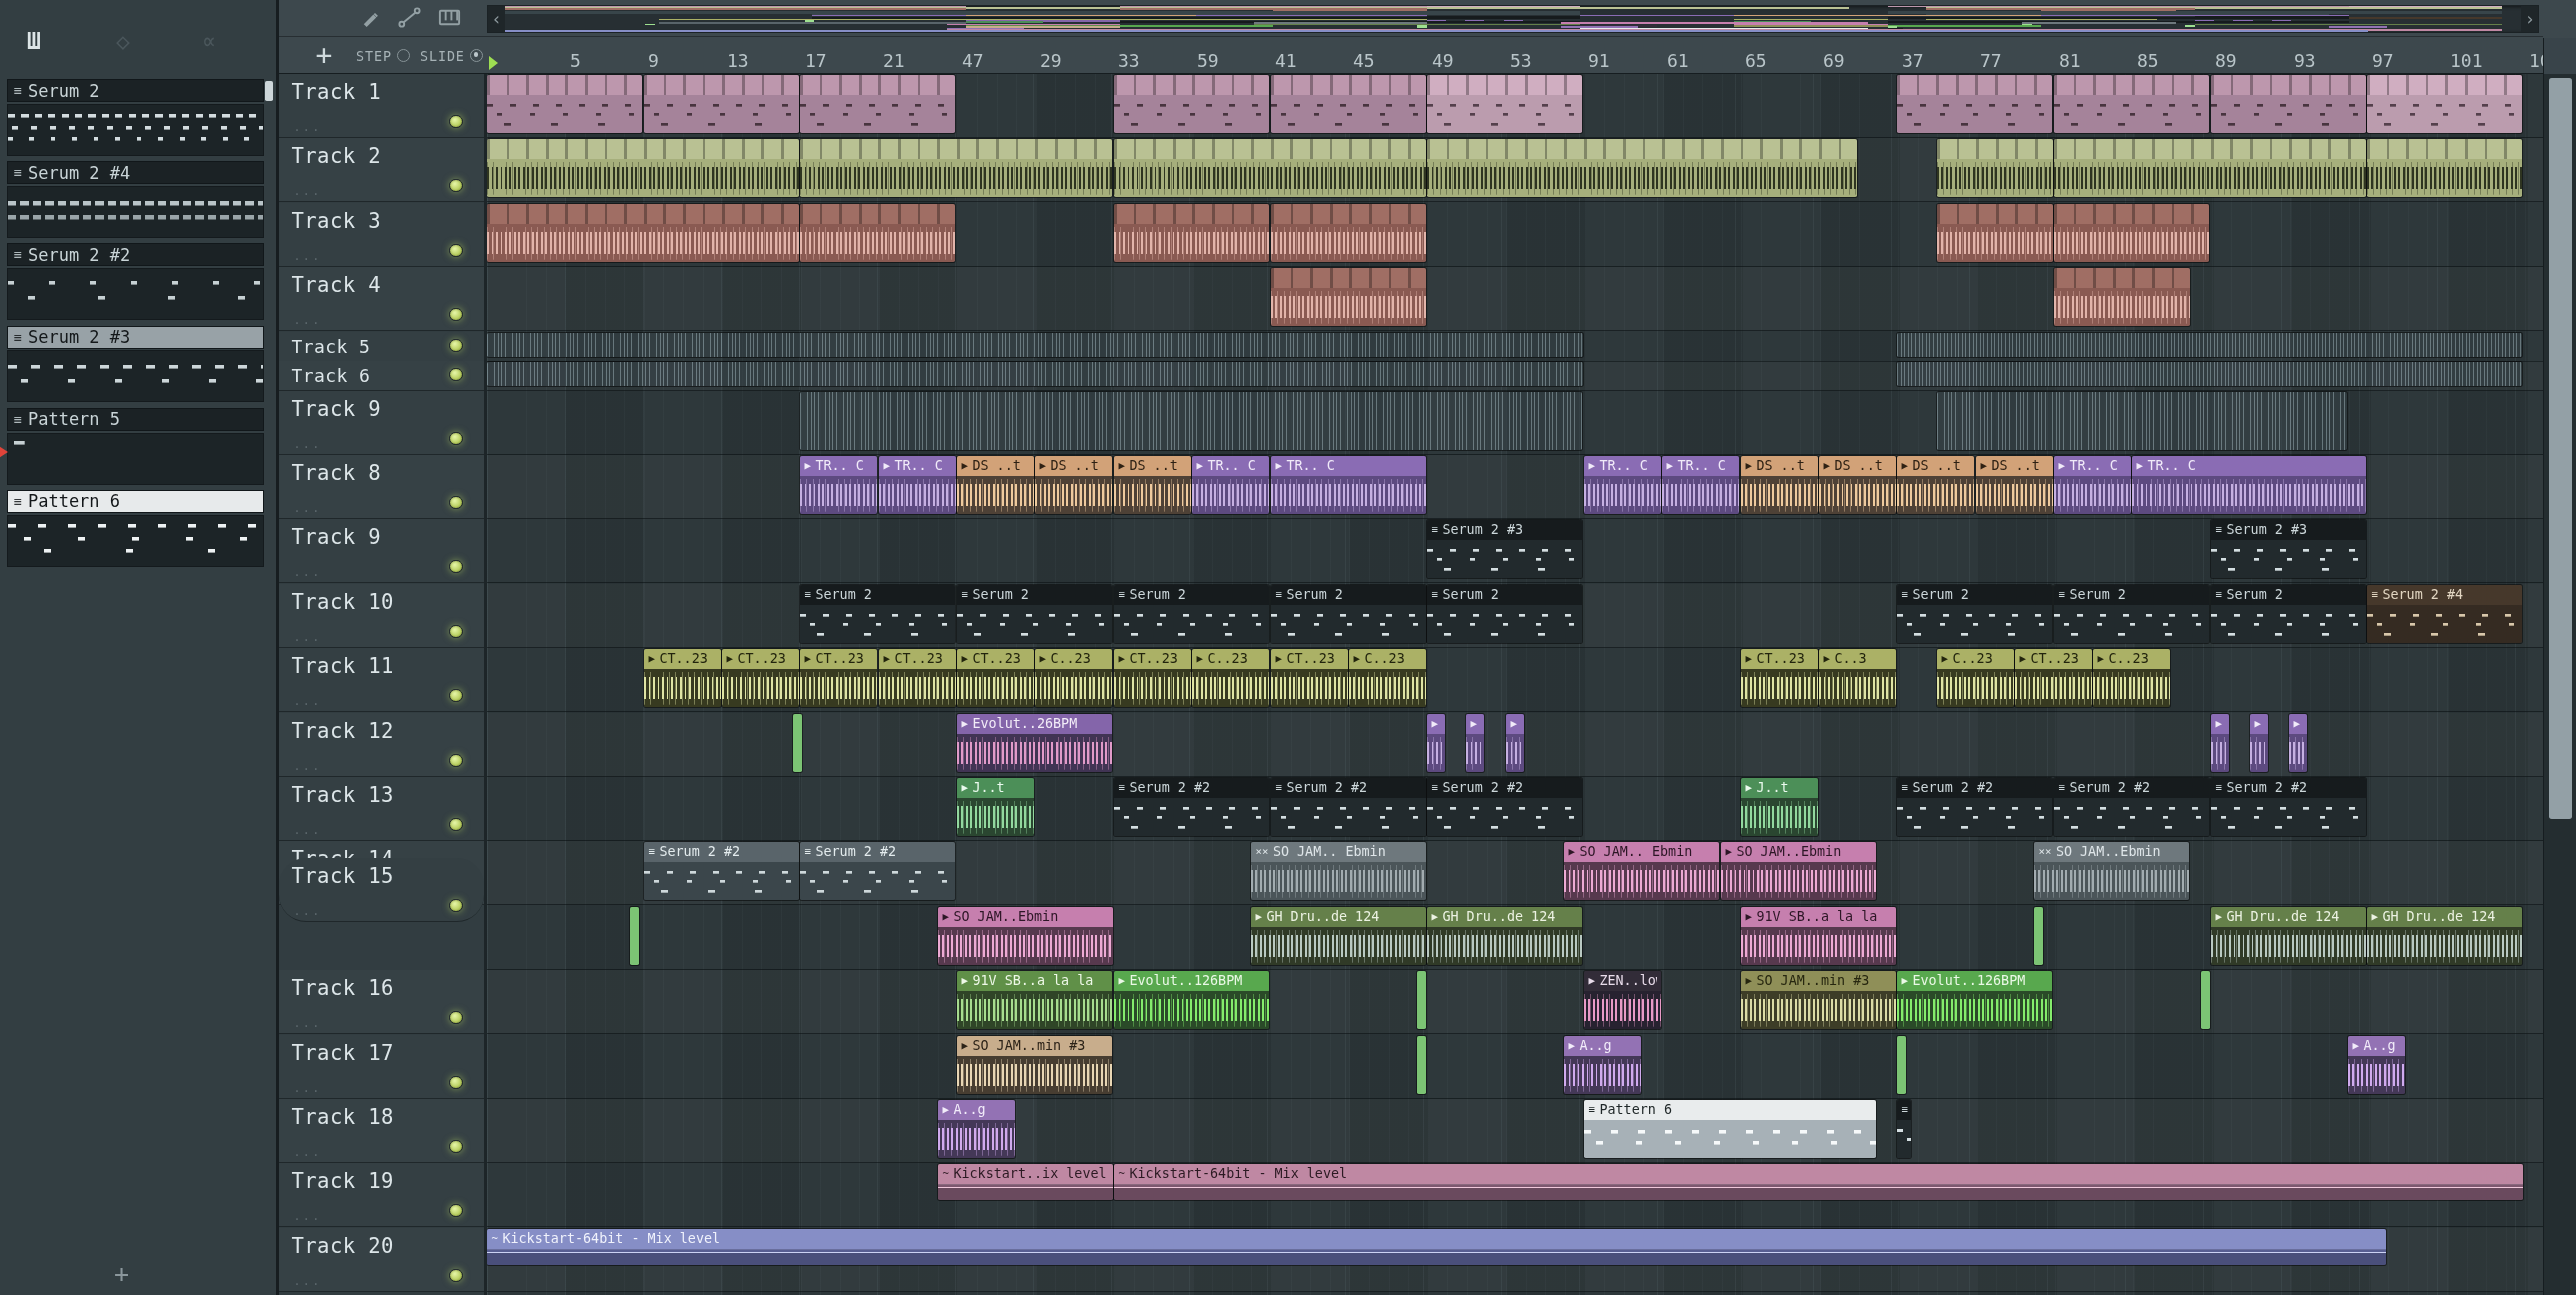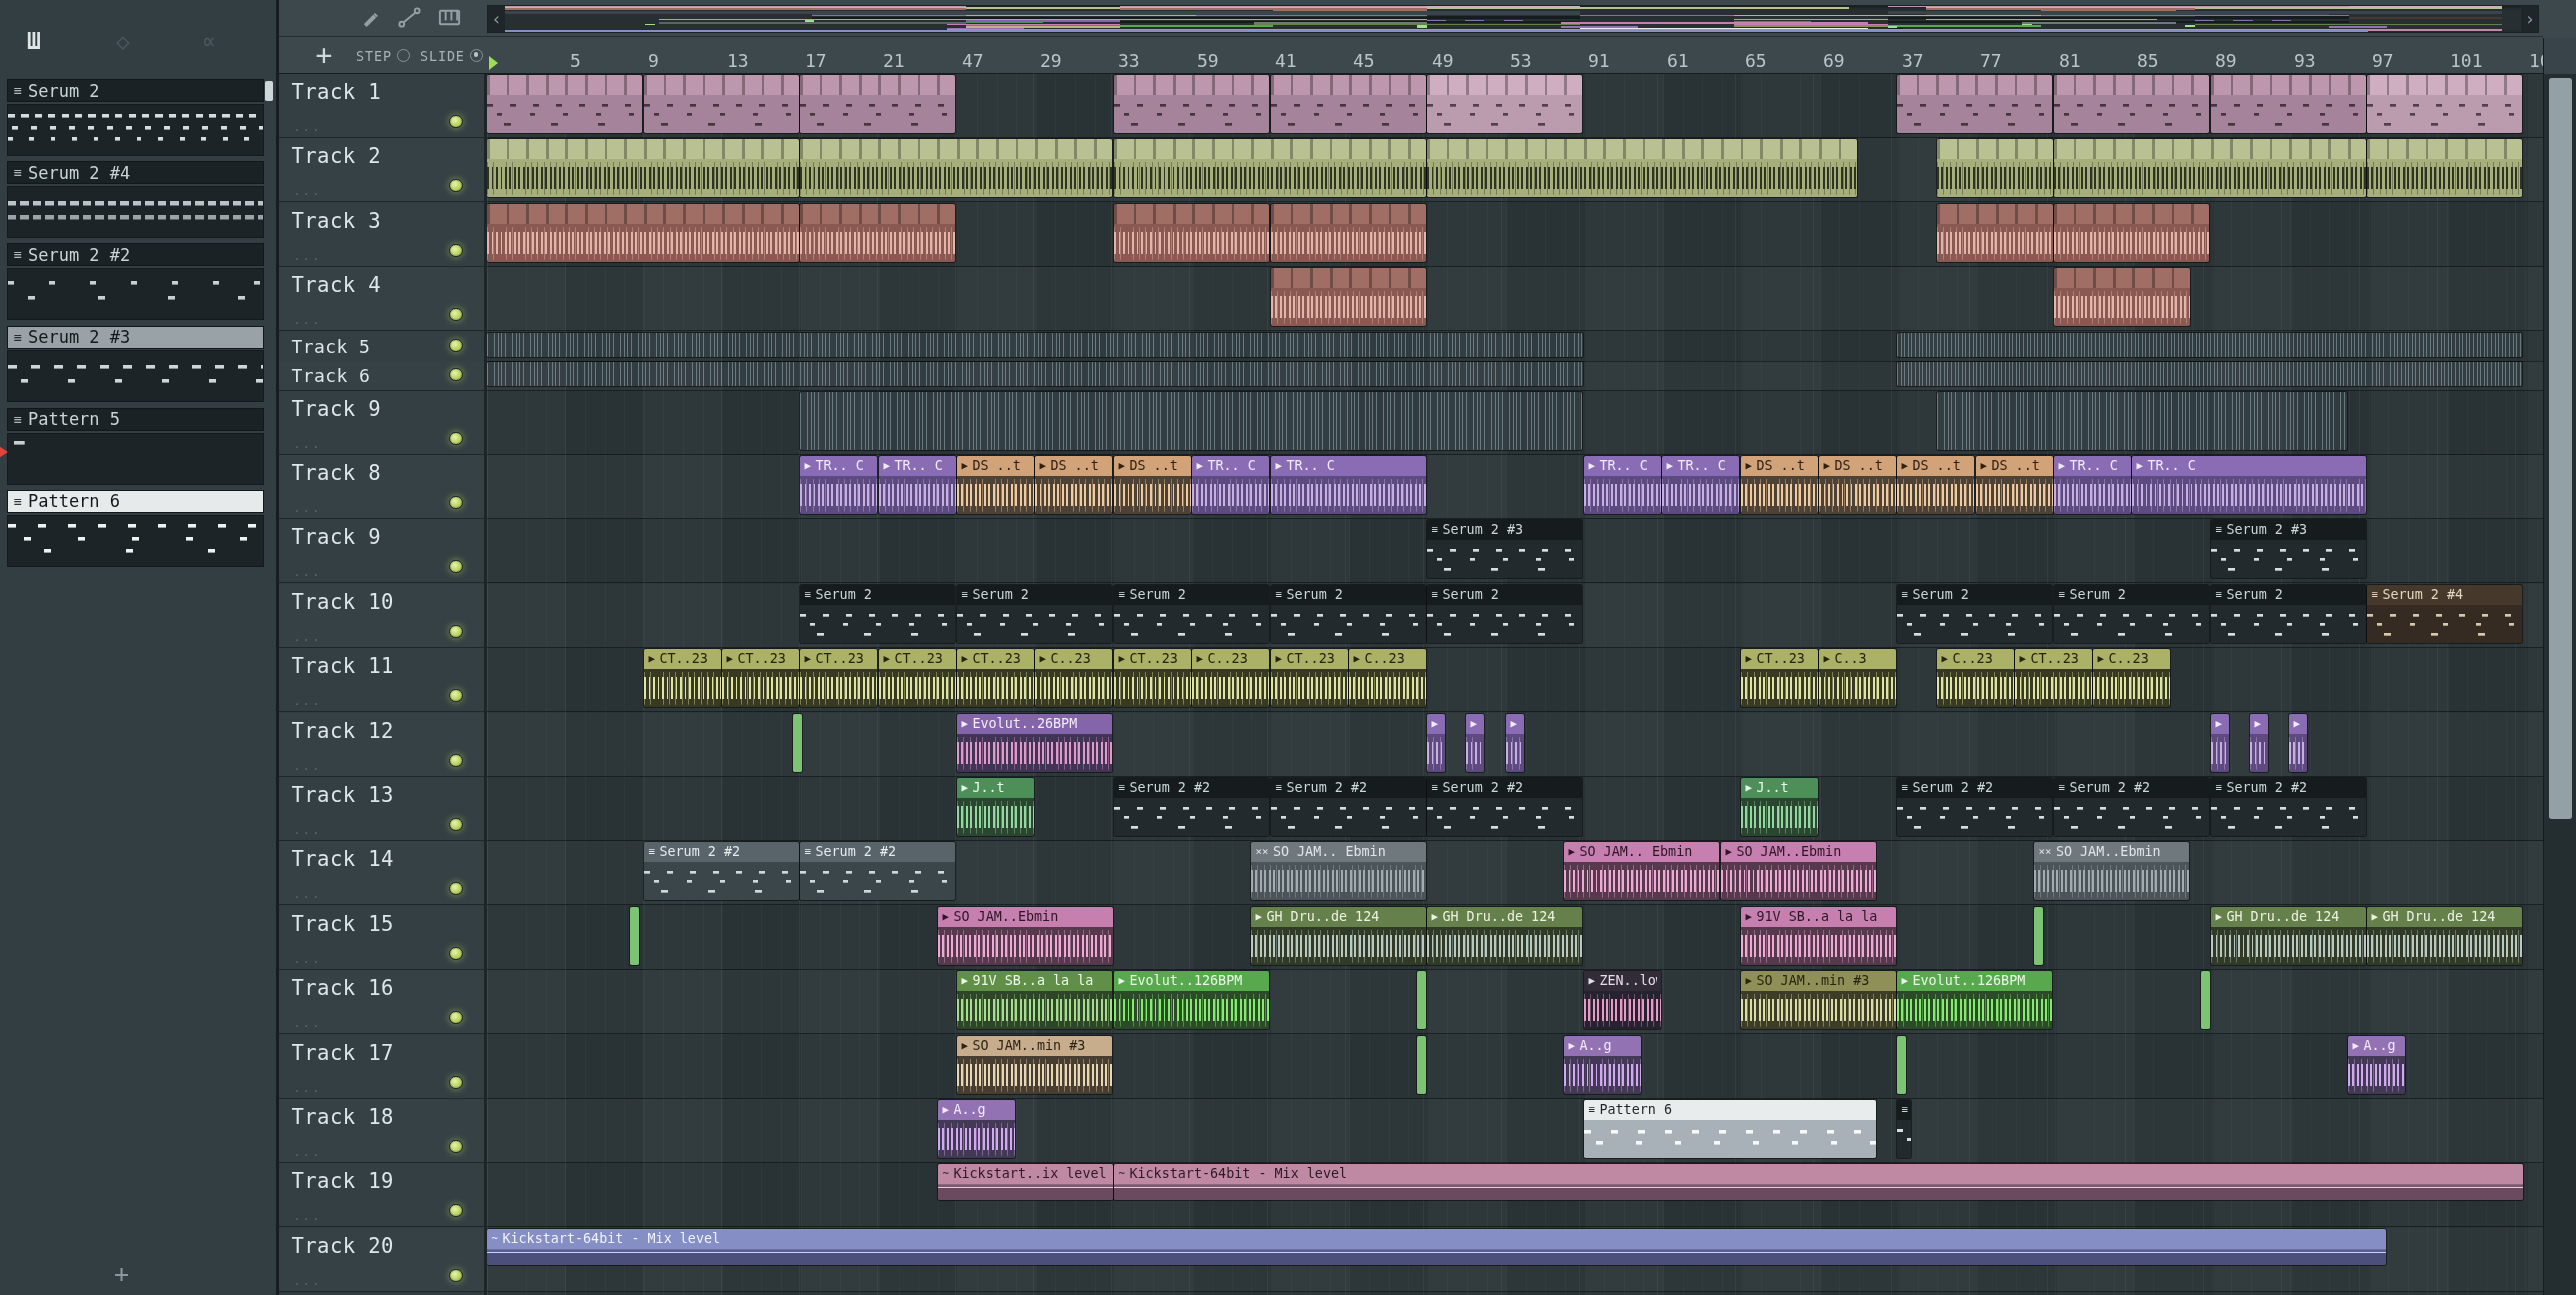--- a/index.html
+++ b/index.html
@@ -421,21 +421,21 @@
         <div class="trow" style="top: 703px; height: 64px;">
           <span class="tname">Track 13</span>
           <span class="tsub">...</span>
           <span class="led"></span>
         </div>
         <div class="trow alt" style="top: 767px; height: 64px;">
           <span class="tname">Track 14</span>
           <span class="tsub">...</span>
           <span class="led"></span>
         </div>
-        <div class="trow" style="top: 832px; height: 64px;">
+        <div class="trow" style="top: 784px; height: 64px; border-radius: 27px;">
           <span class="tname">Track 15</span>
           <span class="tsub">...</span>
           <span class="led"></span>
         </div>
         <div class="trow alt" style="top: 896px; height: 64px;">
           <span class="tname">Track 16</span>
           <span class="tsub">...</span>
           <span class="led"></span>
         </div>
         <div class="trow" style="top: 961px; height: 64px;">

